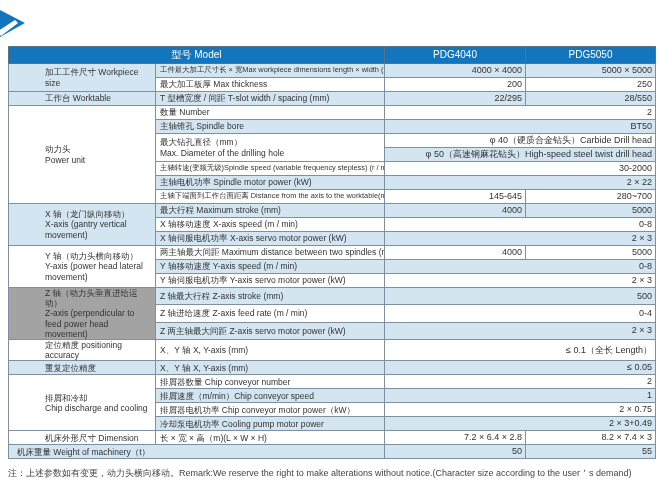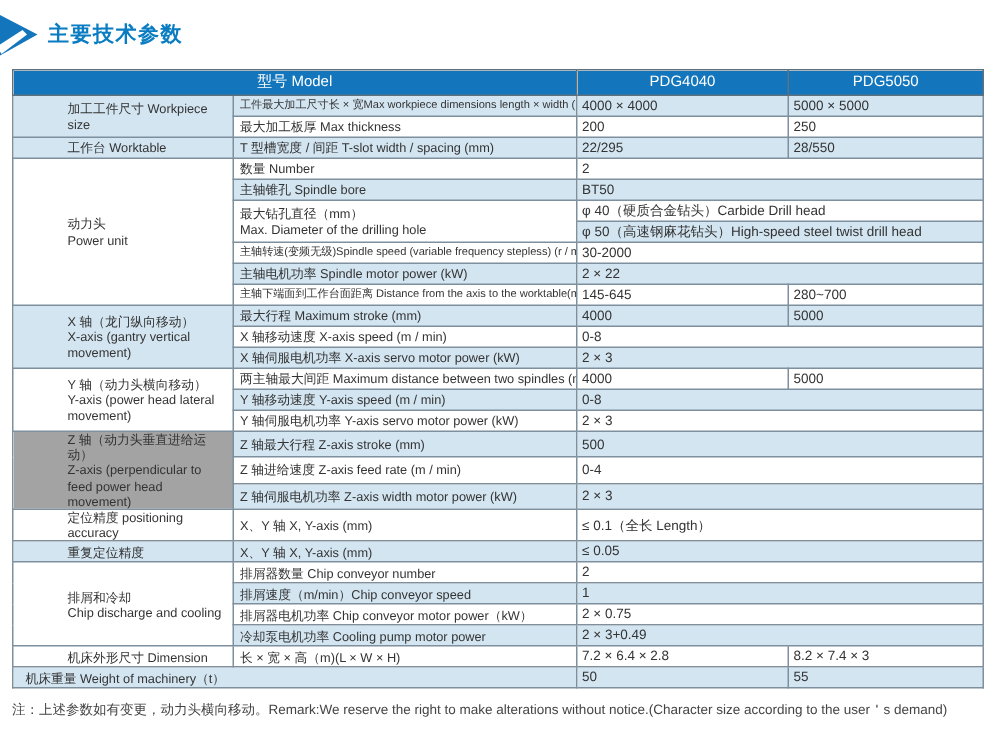--- a/index.html
+++ b/index.html
@@ -22,36 +22,35 @@
     padding:0 3px;vertical-align:middle;
     overflow:hidden;white-space:nowrap;
   }
   tr.hrow td{
     color:#fff;text-align:center;font-size:10px;height:16px;
     border-color:#5d717e;
   }
   td.c{padding-left:36px;white-space:normal;}
   td.cw{padding-left:8px;}
   td.s{padding-left:4px;}
-  td.v{text-align:left;font-size:9px;}
+  td.v{text-align:right;font-size:9px;}
   td.tiny{font-size:7.4px;}
   .nw{white-space:nowrap;}
   .note{position:absolute;left:8px;top:467px;width:648px;font-size:9px;color:#444;white-space:nowrap;}
 </style>
 </head>
 <body>
 
 <div class="hdr">
   <span class="hdr-icon">
     <svg width="26" height="28" viewBox="0 0 26 28">
       <polygon points="0,0 25,13 0,27" fill="#1376bd"></polygon>
       <polygon points="-2,21 15,10 18,13 1,26" fill="#ffffff"></polygon>
     </svg>
   </span>
-  <span class="title-zh" style="color:#0a7dc2">主要技术参数</span>
 </div>
 
 <table class="spec">
   <colgroup>
       <col style="width:147px">
       <col style="width:229px">
       <col style="width:141px">
       <col style="width:130px">
     </colgroup>
   <tbody>
@@ -157,21 +156,21 @@
       <div class="tiny">Z-axis (perpendicular to feed power head movement)</div>
     </td>
     <td class="s" style="background:#d3e5f1">Z 轴最大行程 Z-axis stroke (mm)</td>
     <td class="v" colspan="2" style="background:#d3e5f1">500</td>
   </tr>
   <tr>
     <td class="s">Z 轴进给速度 Z-axis feed rate (m / min)</td>
     <td class="v" colspan="2">0-4</td>
   </tr>
   <tr>
-    <td class="s" style="background:#d3e5f1">Z 轴伺服电机功率 Z-axis width motor power (kW)</td>
+    <td class="s" style="background:#d3e5f1">Z 两主轴最大间距 Z-axis servo motor power (kW)</td>
     <td class="v" colspan="2" style="background:#d3e5f1">2 × 3</td>
   </tr>
 
   <tr>
     <td class="c nw">定位精度 positioning accuracy</td>
     <td class="s">X、Y 轴 X, Y-axis (mm)</td>
     <td class="v" colspan="2">≤ 0.1（全长 Length）</td>
   </tr>
   <tr>
     <td class="c nw" style="background:#d3e5f1">重复定位精度</td>

